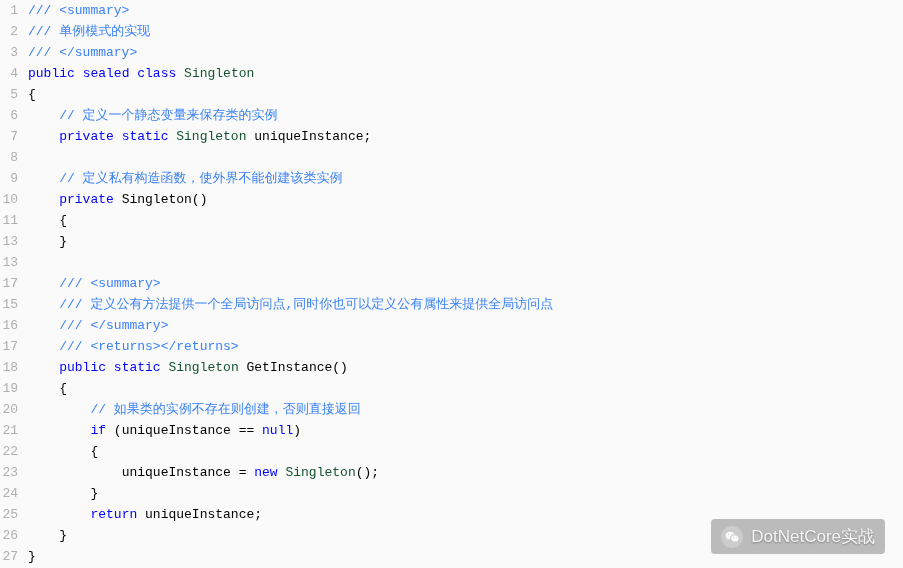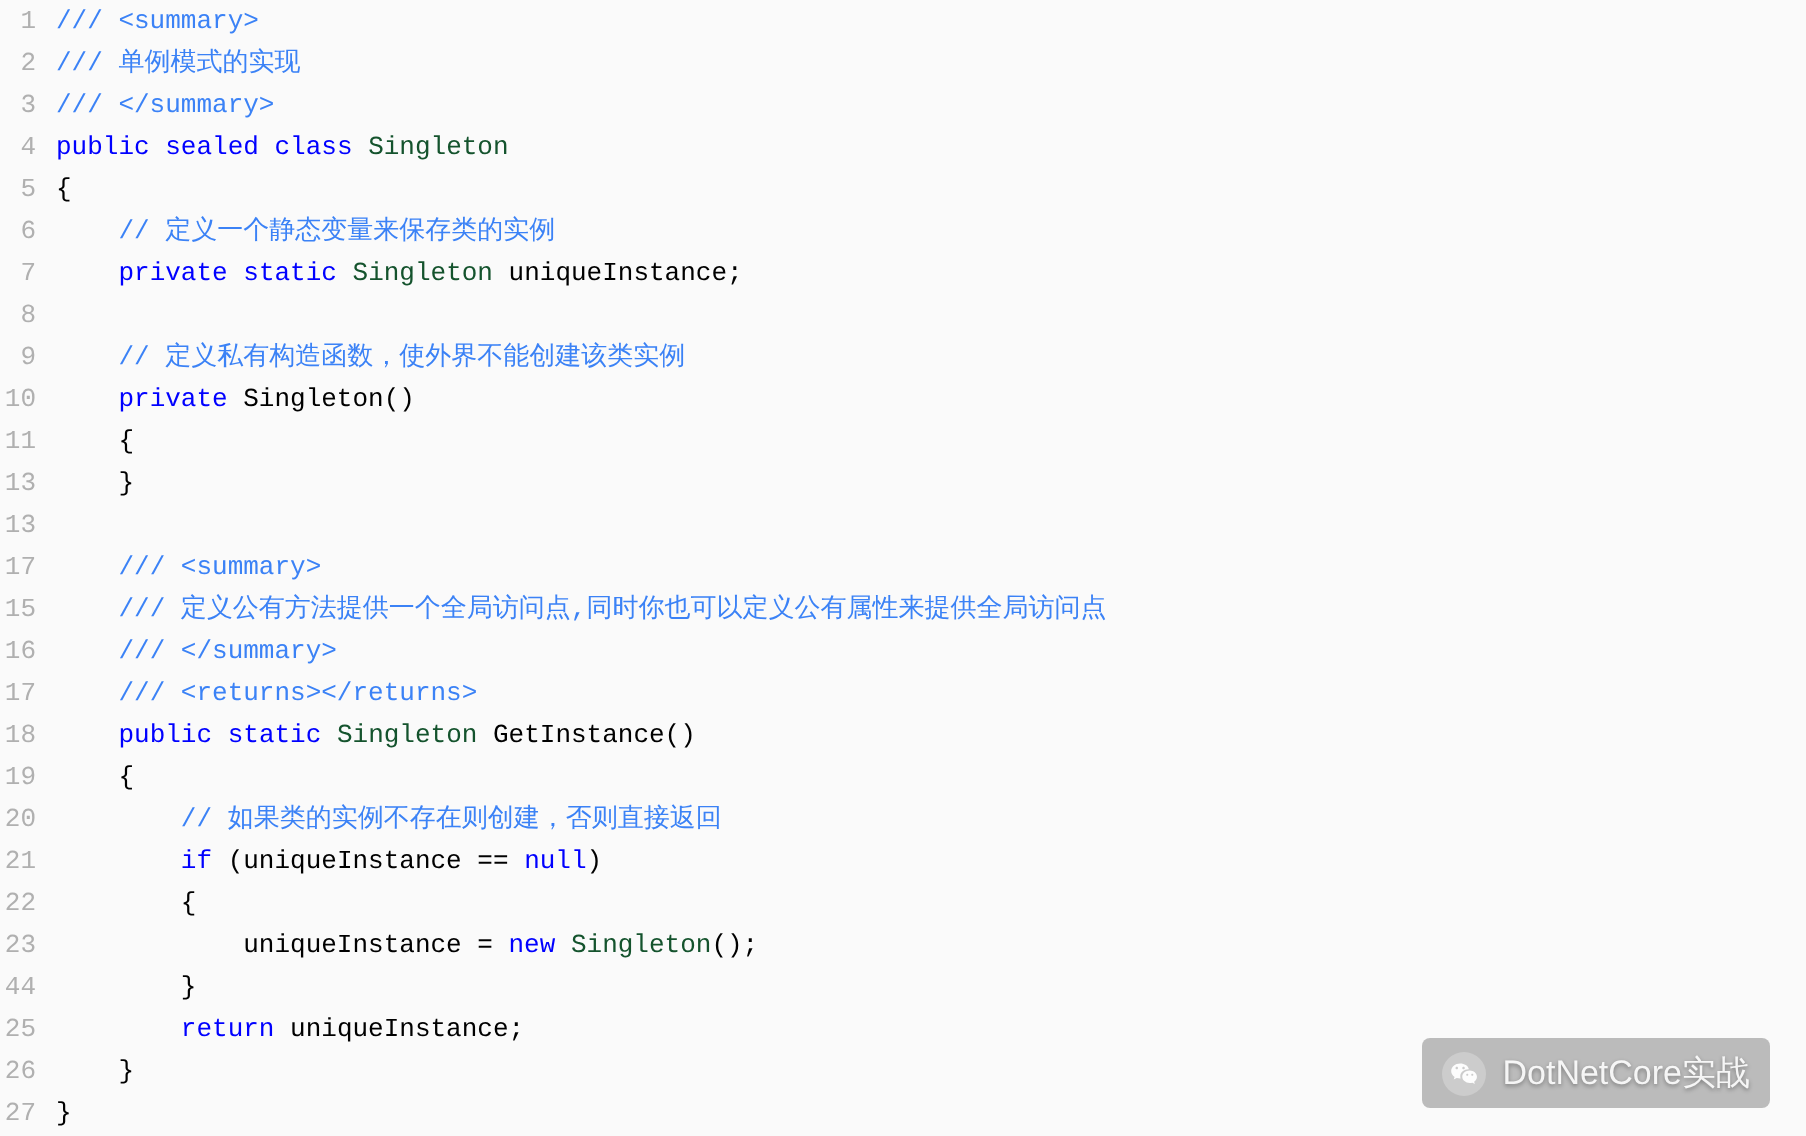--- a/index.html
+++ b/index.html
@@ -84,21 +84,21 @@
       <div class="line">17</div>
       <div class="line">15</div>
       <div class="line">16</div>
       <div class="line">17</div>
       <div class="line">18</div>
       <div class="line">19</div>
       <div class="line">20</div>
       <div class="line">21</div>
       <div class="line">22</div>
       <div class="line">23</div>
-      <div class="line">44</div>
+      <div class="line">24</div>
       <div class="line">25</div>
       <div class="line">26</div>
       <div class="line">27</div>
     </div>
   <div class="code" id="code"><div class="line"><span class="tok-cmt">/// &lt;summary&gt;</span></div><div class="line"><span class="tok-cmt">/// 单例模式的实现</span></div><div class="line"><span class="tok-cmt">/// &lt;/summary&gt;</span></div><div class="line"><span class="tok-kw">public</span><span class="tok-text"> </span><span class="tok-kw">sealed</span><span class="tok-text"> </span><span class="tok-kw">class</span><span class="tok-text"> </span><span class="tok-type">Singleton</span></div><div class="line"><span class="tok-text">{</span></div><div class="line">    <span class="tok-cmt">// 定义一个静态变量来保存类的实例</span></div><div class="line">    <span class="tok-kw">private</span><span class="tok-text"> </span><span class="tok-kw">static</span><span class="tok-text"> </span><span class="tok-type">Singleton</span><span class="tok-text"> uniqueInstance;</span></div><div class="line"></div><div class="line">    <span class="tok-cmt">// 定义私有构造函数，使外界不能创建该类实例</span></div><div class="line">    <span class="tok-kw">private</span><span class="tok-text"> Singleton()</span></div><div class="line">    <span class="tok-text">{</span></div><div class="line">    <span class="tok-text">}</span></div><div class="line"></div><div class="line">    <span class="tok-cmt">/// &lt;summary&gt;</span></div><div class="line">    <span class="tok-cmt">/// 定义公有方法提供一个全局访问点,同时你也可以定义公有属性来提供全局访问点</span></div><div class="line">    <span class="tok-cmt">/// &lt;/summary&gt;</span></div><div class="line">    <span class="tok-cmt">/// &lt;returns&gt;&lt;/returns&gt;</span></div><div class="line">    <span class="tok-kw">public</span><span class="tok-text"> </span><span class="tok-kw">static</span><span class="tok-text"> </span><span class="tok-type">Singleton</span><span class="tok-text"> GetInstance()</span></div><div class="line">    <span class="tok-text">{</span></div><div class="line">        <span class="tok-cmt">// 如果类的实例不存在则创建，否则直接返回</span></div><div class="line">        <span class="tok-kw">if</span><span class="tok-text"> (uniqueInstance == </span><span class="tok-kw">null</span><span class="tok-text">)</span></div><div class="line">        <span class="tok-text">{</span></div><div class="line">            <span class="tok-text">uniqueInstance = </span><span class="tok-kw">new</span><span class="tok-text"> </span><span class="tok-type">Singleton</span><span class="tok-text">();</span></div><div class="line">        <span class="tok-text">}</span></div><div class="line">        <span class="tok-kw">return</span><span class="tok-text"> uniqueInstance;</span></div><div class="line">    <span class="tok-text">}</span></div><div class="line"><span class="tok-text">}</span></div></div>
 </div>
 
 <div class="watermark">
   <span class="watermark-icon">
     <svg viewBox="0 0 24 24">

